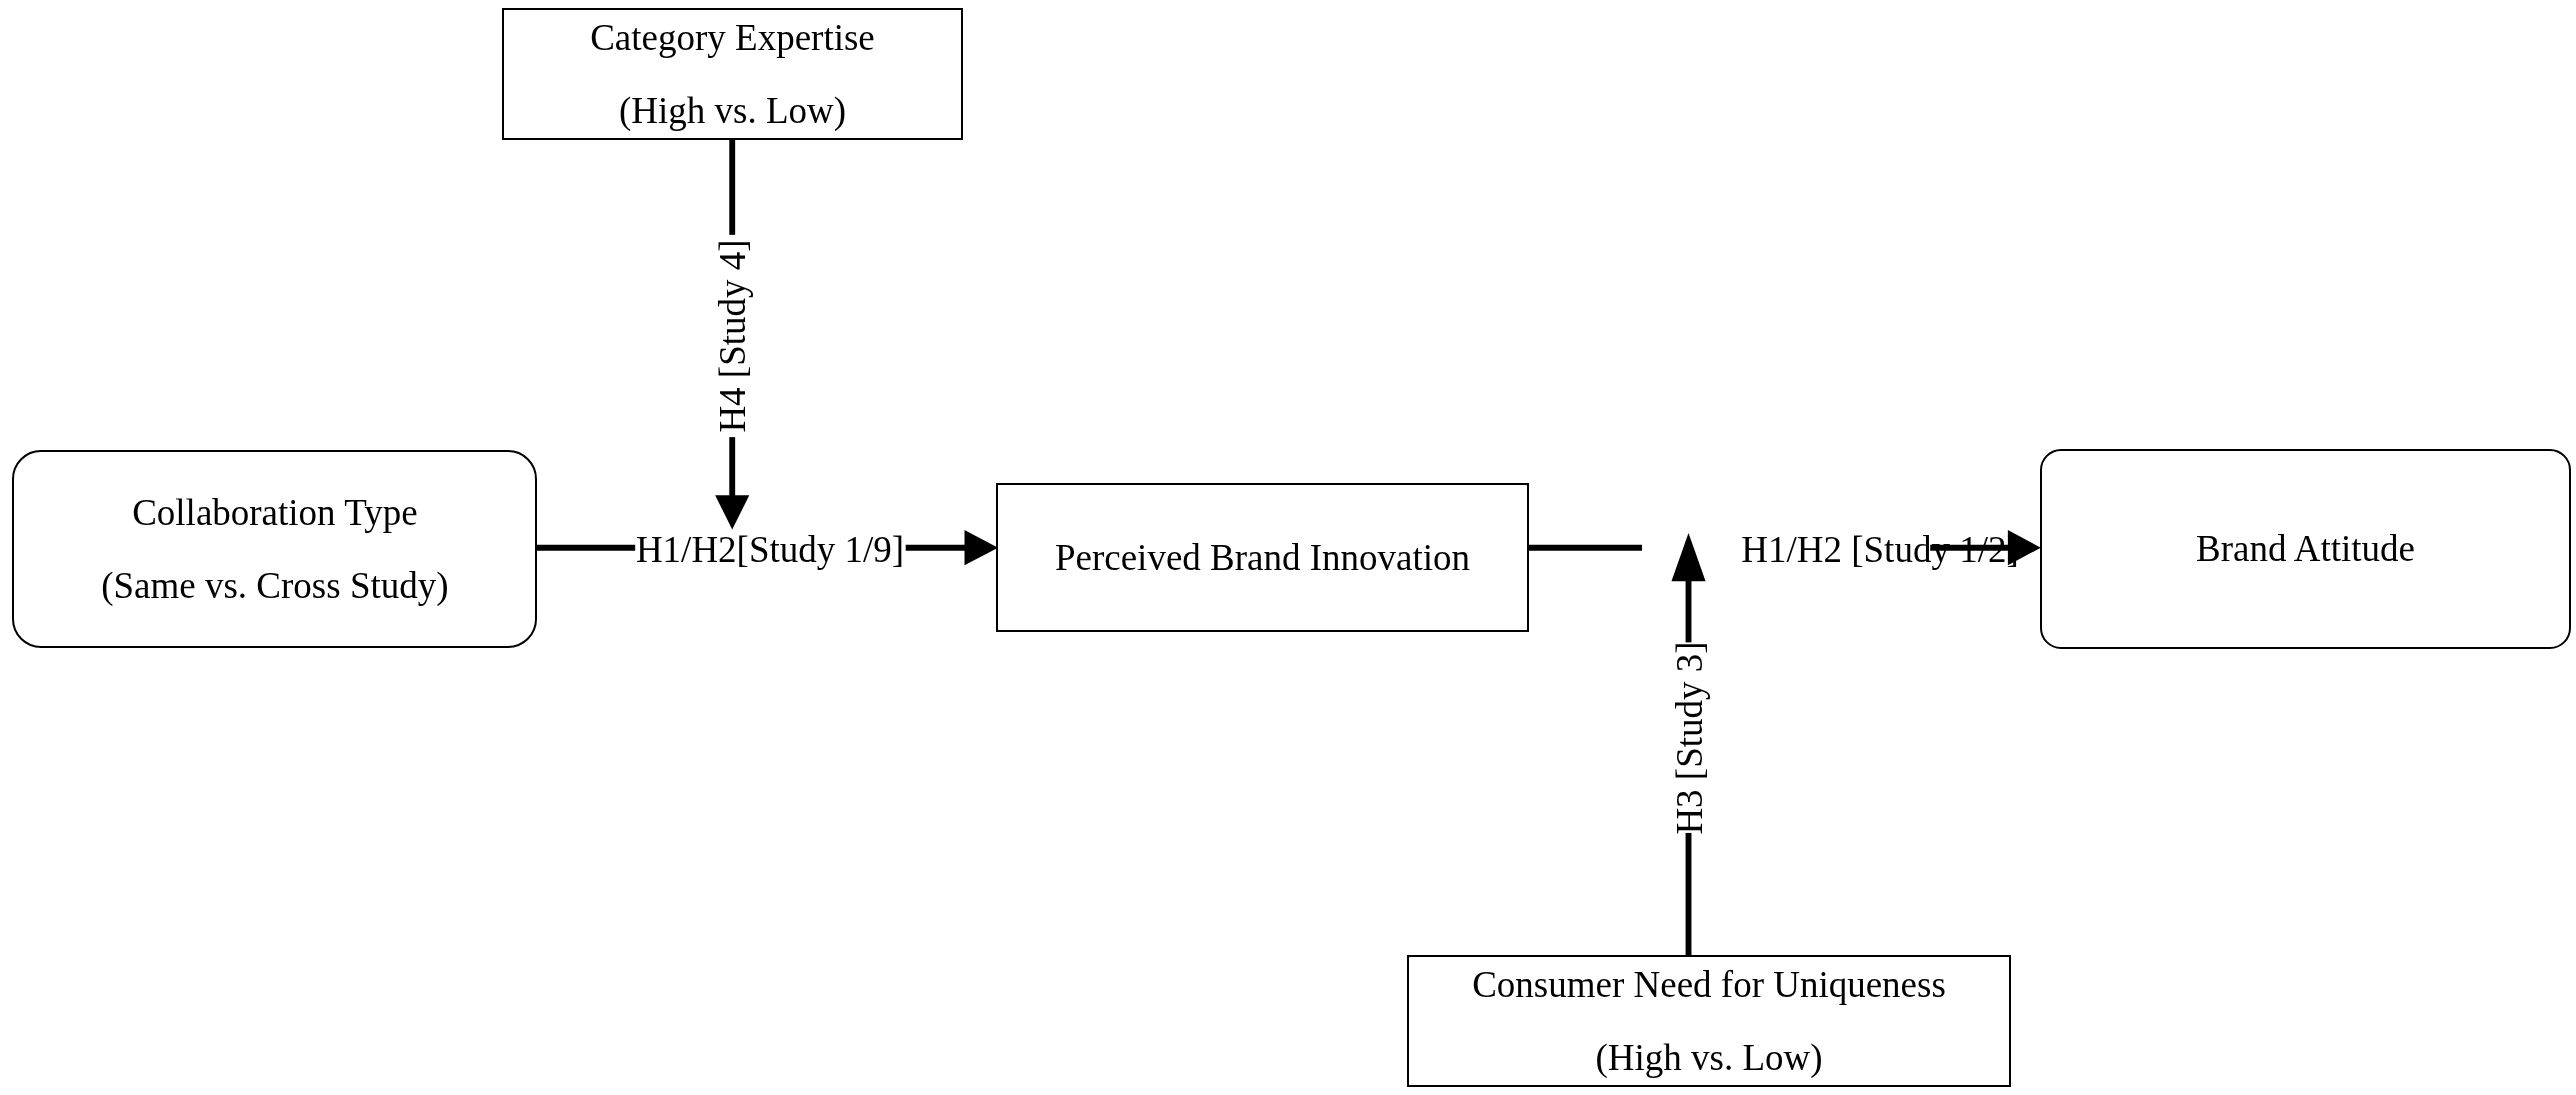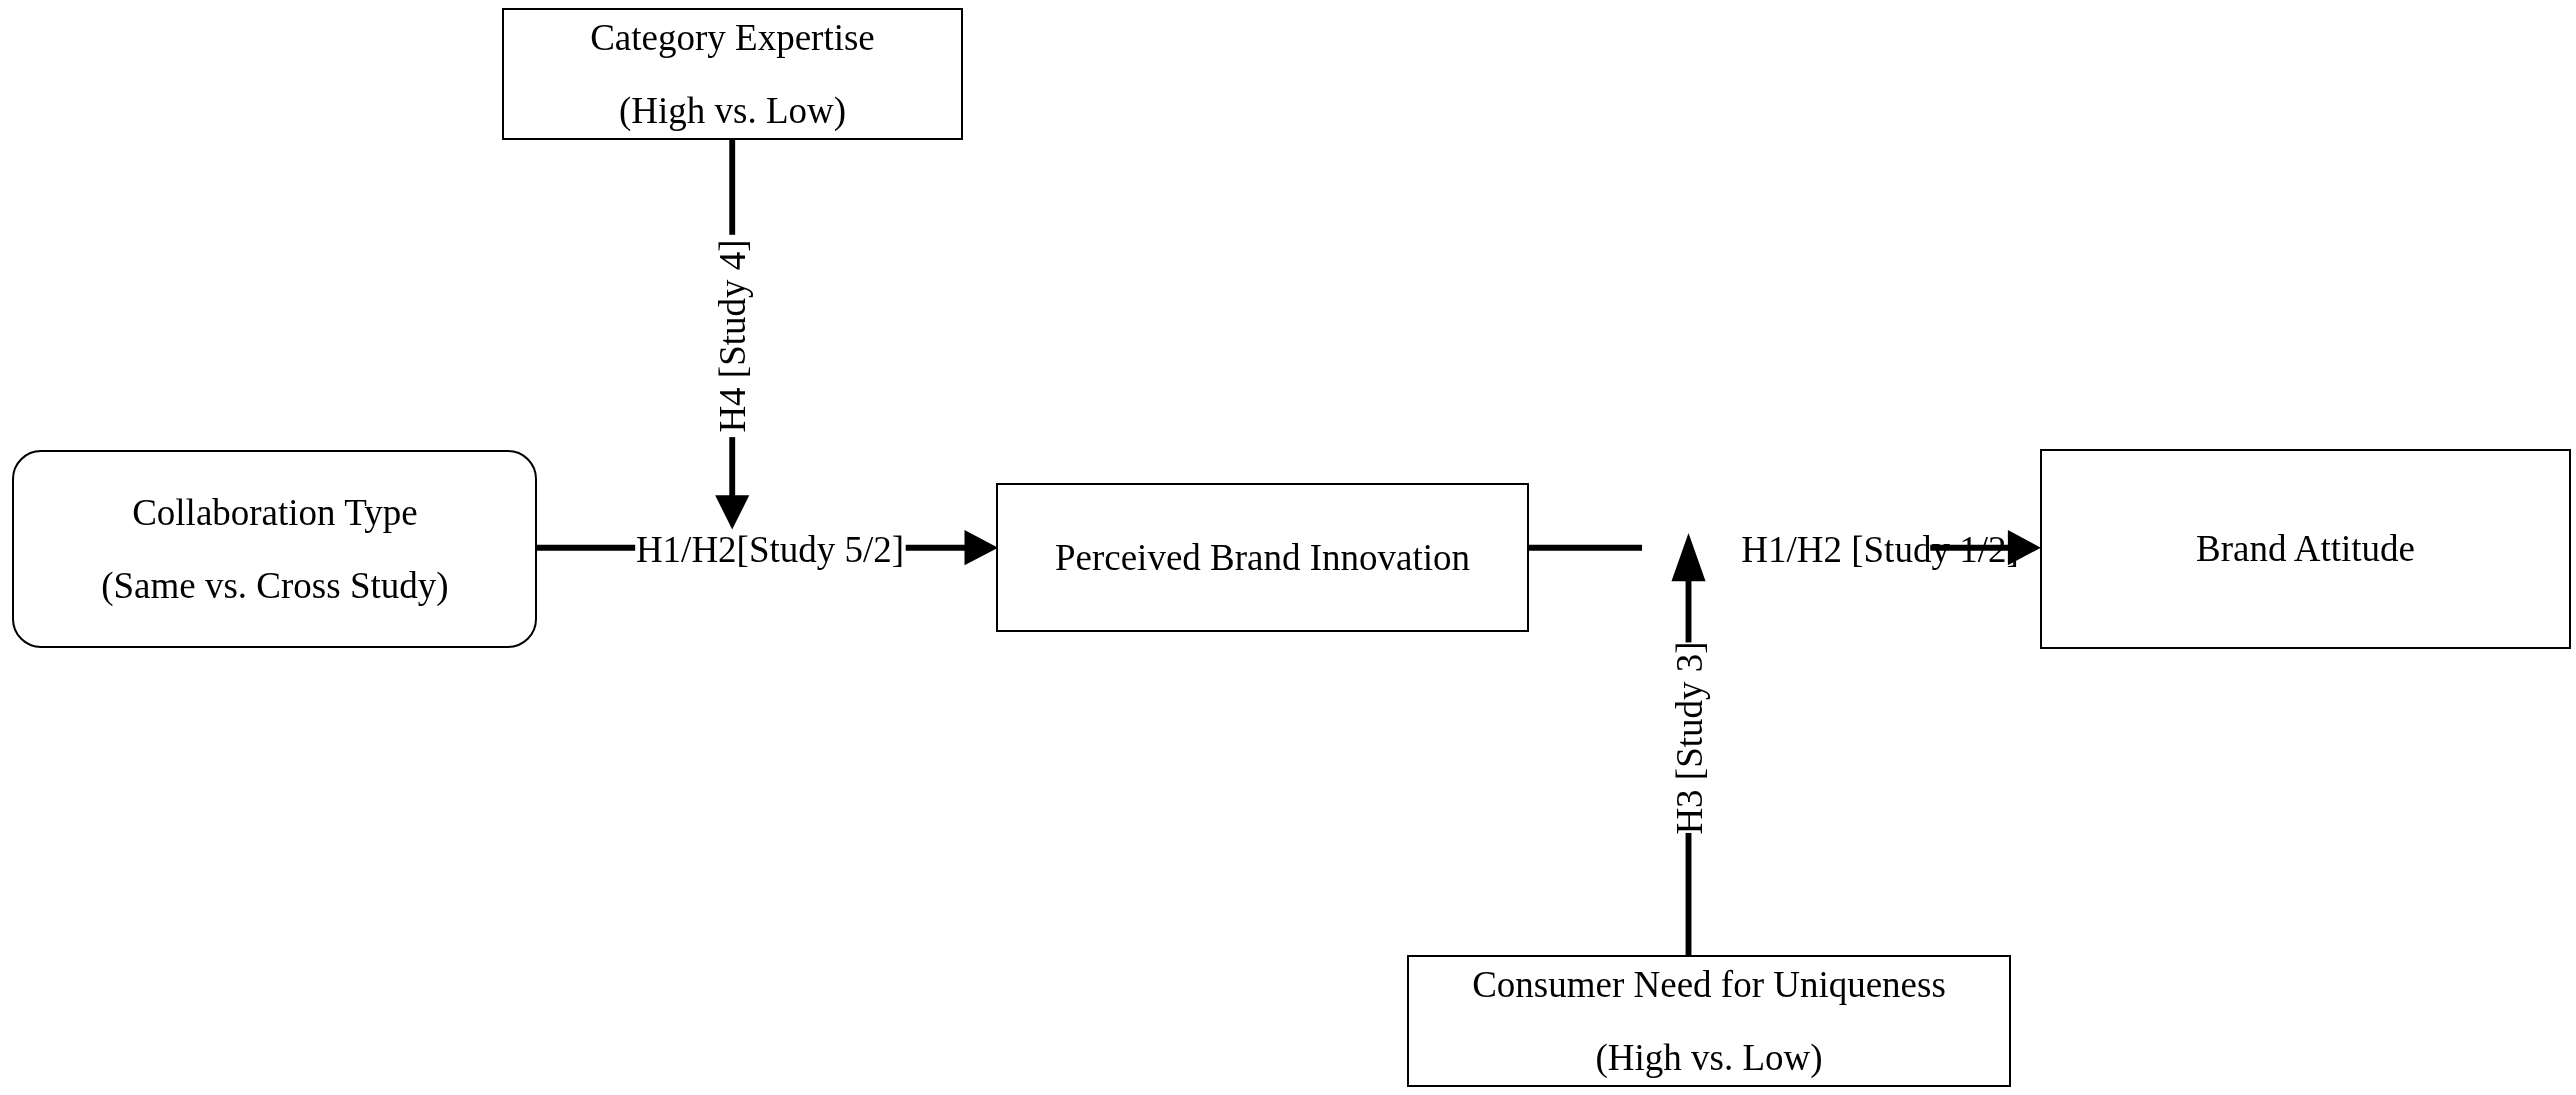--- a/index.html
+++ b/index.html
@@ -79,30 +79,30 @@
 
   <div class="node" style="left:12.4px; top:450px; width:525px; height:198px;border-radius:29px;">
     <span>Collaboration Type</span>
     <span>(Same vs. Cross Study)</span>
   </div>
 
   <div class="node" style="left:996px; top:483px; width:533px; height:149px;">
     <span>Perceived Brand Innovation</span>
   </div>
 
-  <div class="node" style="left:2040px; top:449px; width:531px; height:200px;">
+  <div class="node" style="left:2040px; top:449px; width:531px; height:200px;border-radius:21px;">
     <span>Brand Attitude</span>
   </div>
 
   <div class="node" style="left:1407px; top:955px; width:604px; height:132px;">
     <span>Consumer Need for Uniqueness</span>
     <span>(High vs. Low)</span>
   </div>
 
-  <div class="arrow-label" style="left:770px; top:549px;">H1/H2[Study 5/2]</div>
+  <div class="arrow-label" style="left:770px; top:549px;">H1/H2[Study 1/9]</div>
 
   <div class="arrow-label" style="left:1880px; top:549px;">H1/H2 [Study 1/2]</div>
 
   <div class="arrow-label vertical" style="left:732px; top:336px;">H4 [Study 4]</div>
 
   <div class="arrow-label vertical" style="left:1689px; top:738px;">H3 [Study 3]</div>
 
 </div>
 
 

